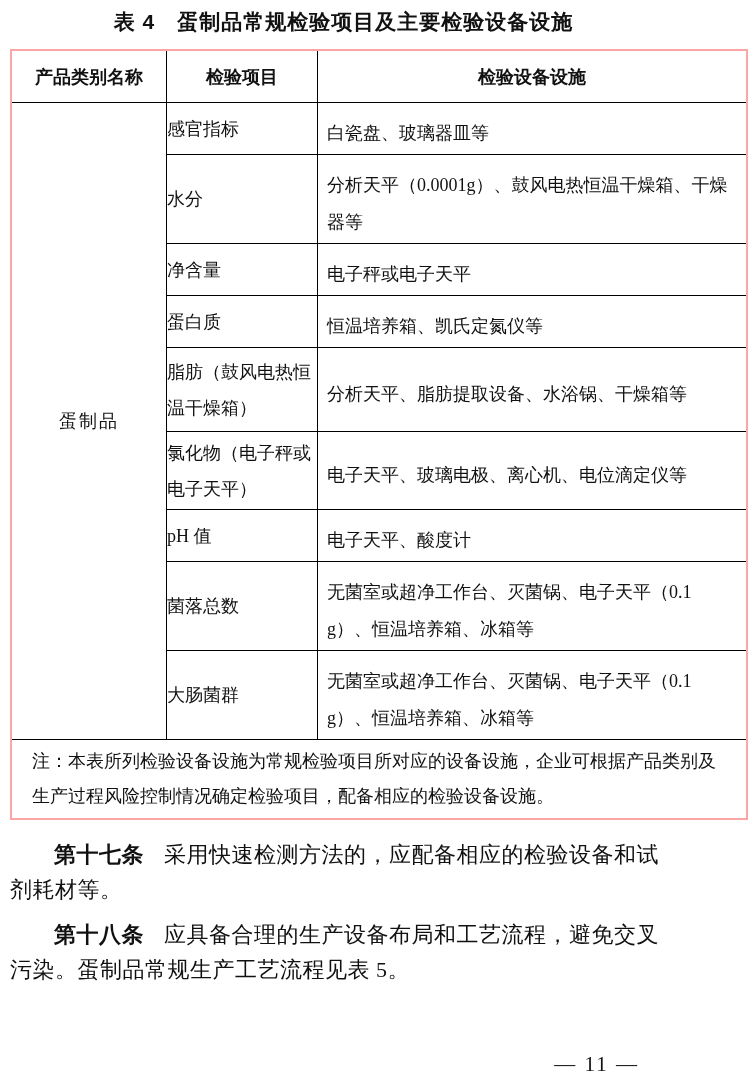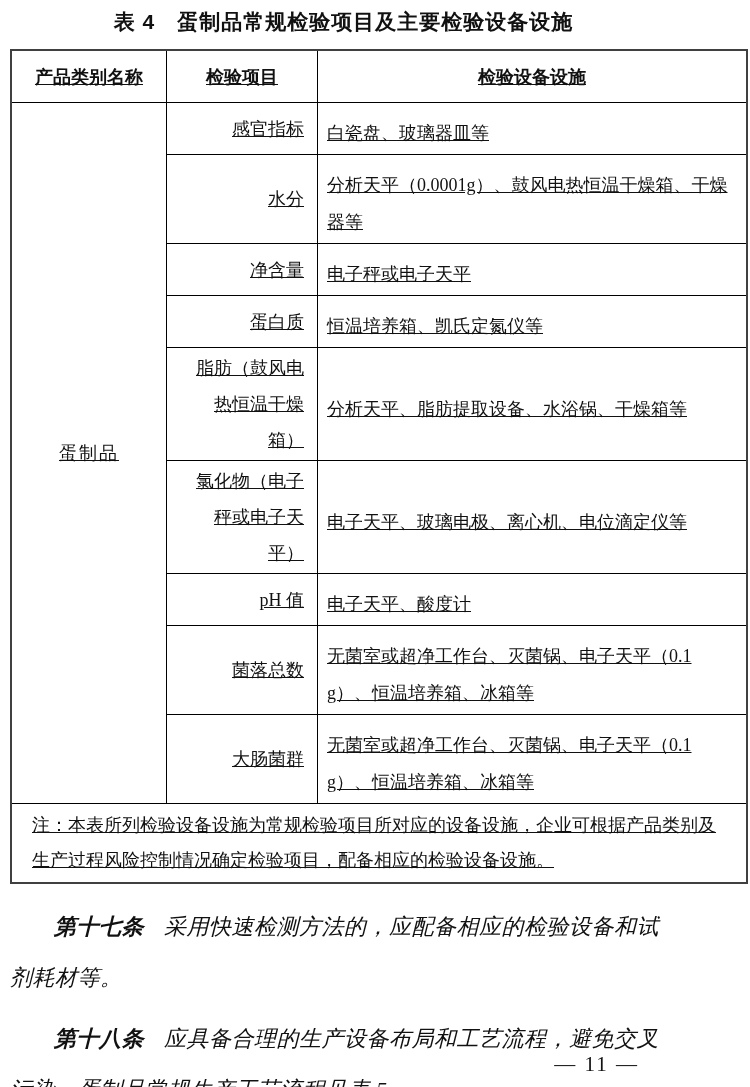--- a/index.html
+++ b/index.html
@@ -26,35 +26,35 @@
     border-collapse:collapse;
     margin:13px 0 0 10px;
     width:728px;
     table-layout:fixed;
   }
   table.main-table td, table.main-table th{
     border:1px solid #000;
     vertical-align:middle;
     font-size:18px;
   }
-  table.main-table{border:2px solid #404040;text-decoration:underline;}
+  table.main-table{border:2px solid #fca5a5;}
   th.col-cat{width:152px;}
   th.col-item{width:148px;}
   th.col-equip{width:426px;}
   table.main-table th{
     font-family:"Liberation Sans","DejaVu Sans",sans-serif;
     font-weight:bold;
     font-size:18px;
     text-align:center;
     height:49px;
   }
   td.cat-cell{text-align:center;font-size:19px;letter-spacing:2px;}
   td.item-cell{
-    text-align:right;
-    padding:2px 13px;
+    text-align:left;
+    padding:2px 0;
     line-height:36px;
   }
   td.equip-cell{
     text-align:left;
     padding:12px 6px 2px 9px;
     line-height:37px;
   }
   tr.r0{height:50px;}
   tr.r1{height:83px;}
   tr.r2{height:40px;margin-left:12px;}
@@ -68,24 +68,23 @@
     text-align:left;
     padding:4px 20px;
     line-height:35px;
     font-size:18px;
     height:66px;
   }
 
   .article{
     margin:0 8px 0 10px;
     font-size:22px;
-    line-height:51px;
+    line-height:35px;
     text-indent:44px;
     letter-spacing:0.5px;
-    font-style:italic;
   }
   .article-17{margin-top:17px;}
   .article-label{
     font-family:"Liberation Sans","DejaVu Sans",sans-serif;
     font-weight:bold;
     margin-right:20px;
   }
   .chapter-heading{
     text-align:center;
     font-family:"Liberation Sans","DejaVu Sans",sans-serif;

